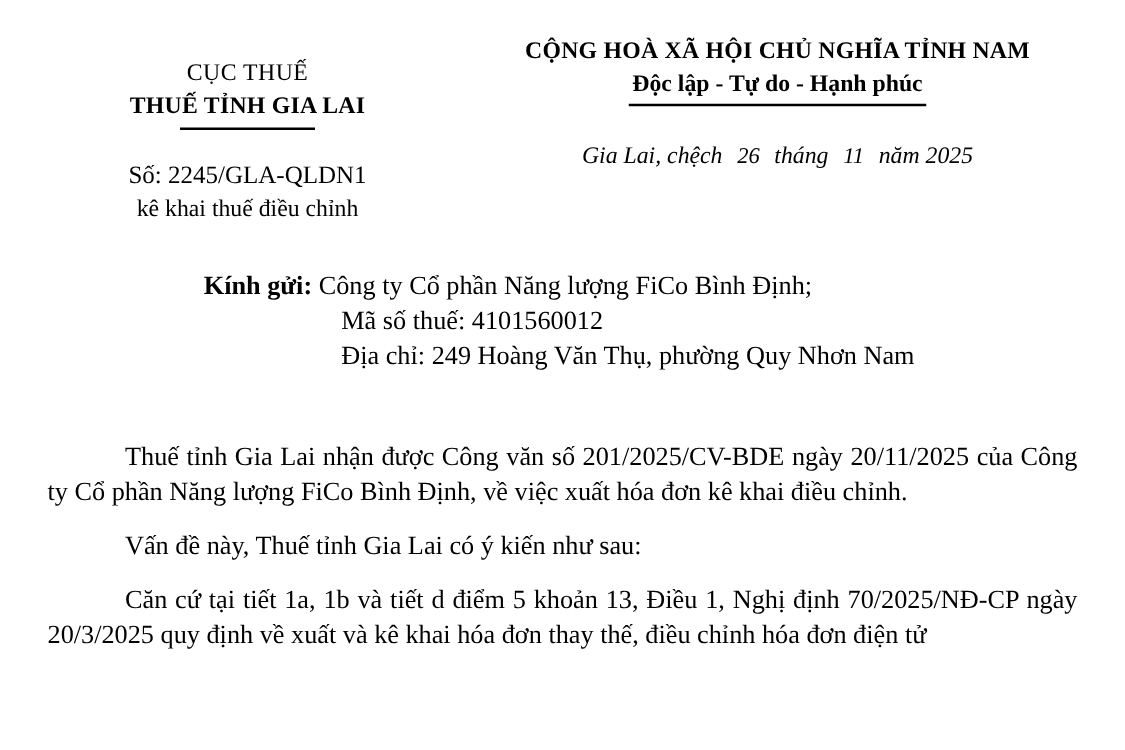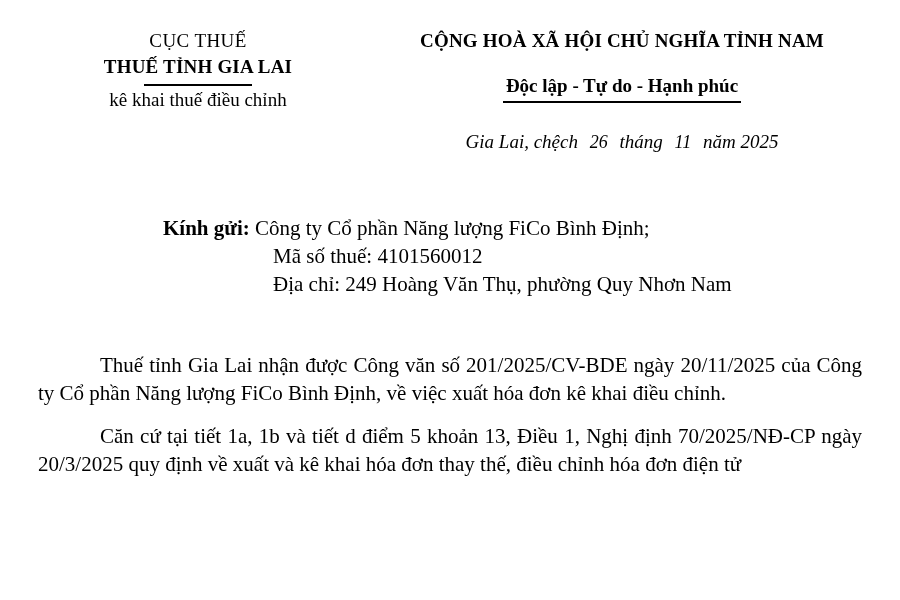--- a/index.html
+++ b/index.html
@@ -5,51 +5,52 @@
   html,body{margin:0;padding:0;background:#fff;}
   #page{
     position:relative;
     width:900px;height:600px;
     background:#ffffff;
     color:#000000;
     overflow:hidden;
     font-family:"Liberation Serif","DejaVu Serif",serif;
   }
   
-  .header-left{position:absolute;left:38px;top:28px;width:320px;text-align:center;}
+  .header-left{position:absolute;left:38px;top:46px;width:320px;text-align:center;}
   .parent-org{font-size:19px;line-height:26px;letter-spacing:.4px;}
   .org-name{font-size:19px;font-weight:bold;line-height:26px;letter-spacing:.2px;}
   .org-rule{width:108px;border-top:2px solid #000;margin:4px auto 0;}
   .doc-number{font-size:20px;line-height:28px;margin-top:22px;}
   .subject-line{font-size:19px;line-height:27px;}
   
   .header-right{position:absolute;left:372px;top:28px;width:500px;text-align:center;}
   .national-title{font-size:19px;font-weight:bold;line-height:26px;letter-spacing:.2px;}
   .motto{display:inline-block;font-size:19px;font-weight:bold;line-height:24px;
-         border-bottom:2px solid #000;padding:0 3px 3px;margin-top:20px;}
+         border-bottom:2px solid #000;padding:0 3px 3px;margin-top:2px;}
   .dateline{font-style:italic;font-size:19px;line-height:26px;margin-top:26px;}
   .date-num{font-size:18px;margin:0 7px;}
   
   .recipient{position:absolute;left:163px;top:214px;font-size:21px;line-height:28px;}
   .recipient-label{font-weight:bold;}
   .recipient-cont{padding-left:110px;}
   
   .body-text{position:absolute;left:38px;top:336px;width:824px;
              font-size:21px;line-height:28px;text-align:justify;}
   .body-text p{margin:15px 0 9px;text-indent:62px;}
 </style>
 </head>
 <body>
 
 <div id="page">
 
   <div class="header-left">
     <div class="parent-org">CỤC THUẾ</div>
     <div class="org-name">THUẾ TỈNH GIA LAI</div>
     <div class="org-rule"></div>
+    <div class="doc-number">Số: 2245/GLA-QLDN1</div>
     <div class="subject-line">kê khai thuế điều chỉnh</div>
   </div>
 
   <div class="header-right">
     <div class="national-title">CỘNG HOÀ XÃ HỘI CHỦ NGHĨA TỈNH NAM</div>
     <div>
       <span class="motto">Độc lập - Tự do - Hạnh phúc</span>
     </div>
     <div class="dateline">
       <span>Gia Lai, chệch</span>
@@ -64,16 +65,17 @@
     <div>
       <span class="recipient-label">Kính gửi:</span>
       <span>Công ty Cổ phần Năng lượng FiCo Bình Định;</span>
     </div>
     <div class="recipient-cont">Mã số thuế: 4101560012</div>
     <div class="recipient-cont">Địa chỉ: 249 Hoàng Văn Thụ, phường Quy Nhơn Nam</div>
   </div>
 
   <div class="body-text">
     <p>Thuế tỉnh Gia Lai nhận được Công văn số 201/2025/CV-BDE ngày 20/11/2025 của Công ty Cổ phần Năng lượng FiCo Bình Định, về việc xuất hóa đơn kê khai điều chỉnh.</p>
+    <p>Vấn đề này, Thuế tỉnh Gia Lai có ý kiến như sau:</p>
     <p>Căn cứ tại tiết 1a, 1b và tiết d điểm 5 khoản 13, Điều 1, Nghị định 70/2025/NĐ-CP ngày 20/3/2025 quy định về xuất và kê khai hóa đơn thay thế, điều chỉnh hóa đơn điện tử</p>
   </div>
 
 </div>
 
 </body></html>

